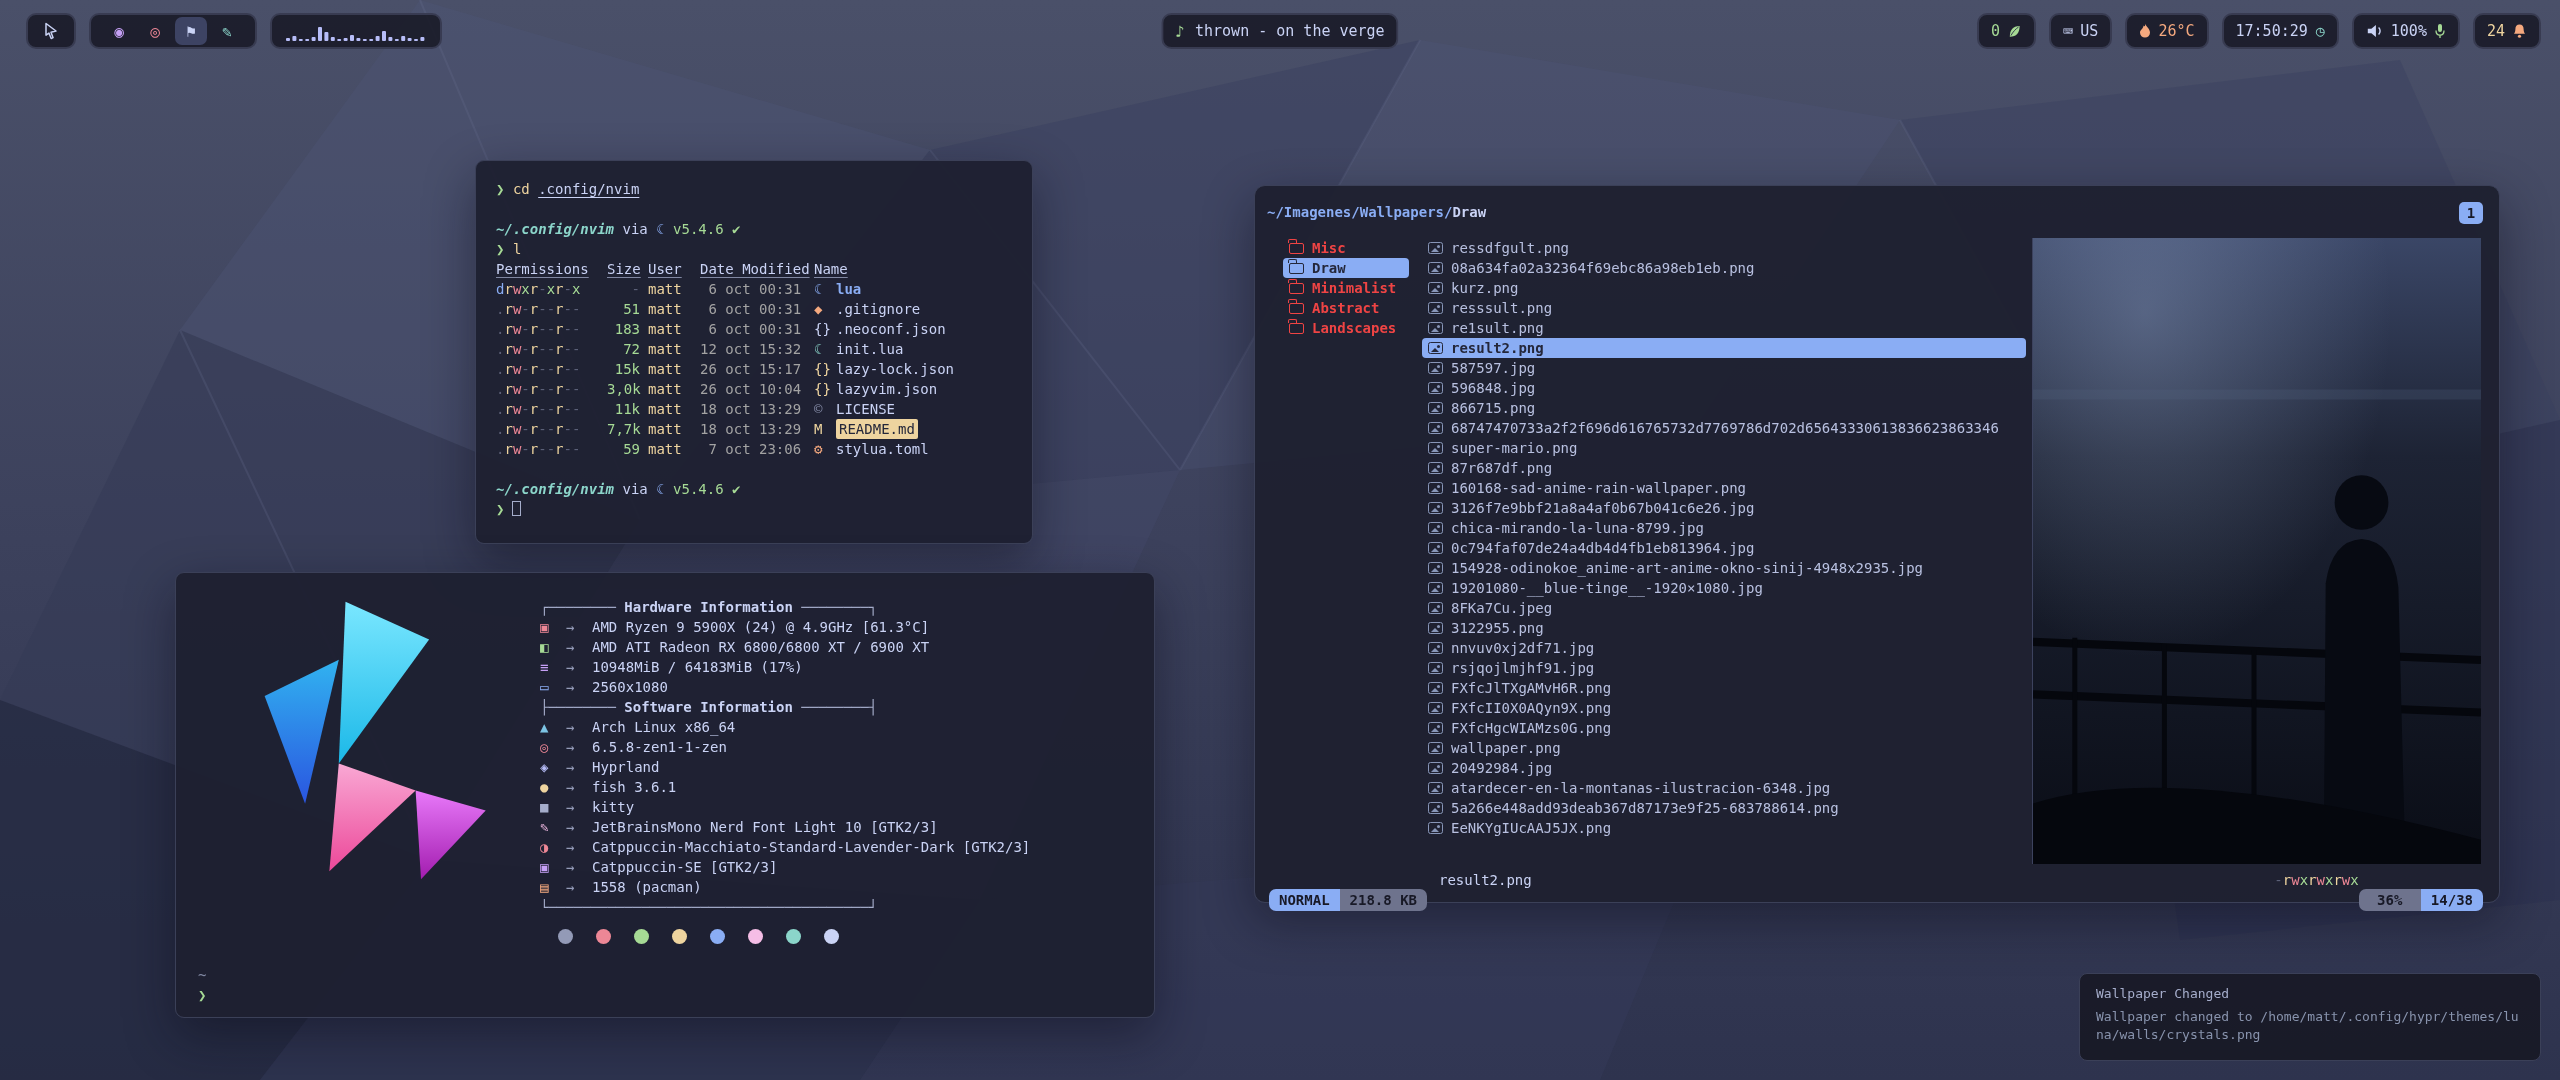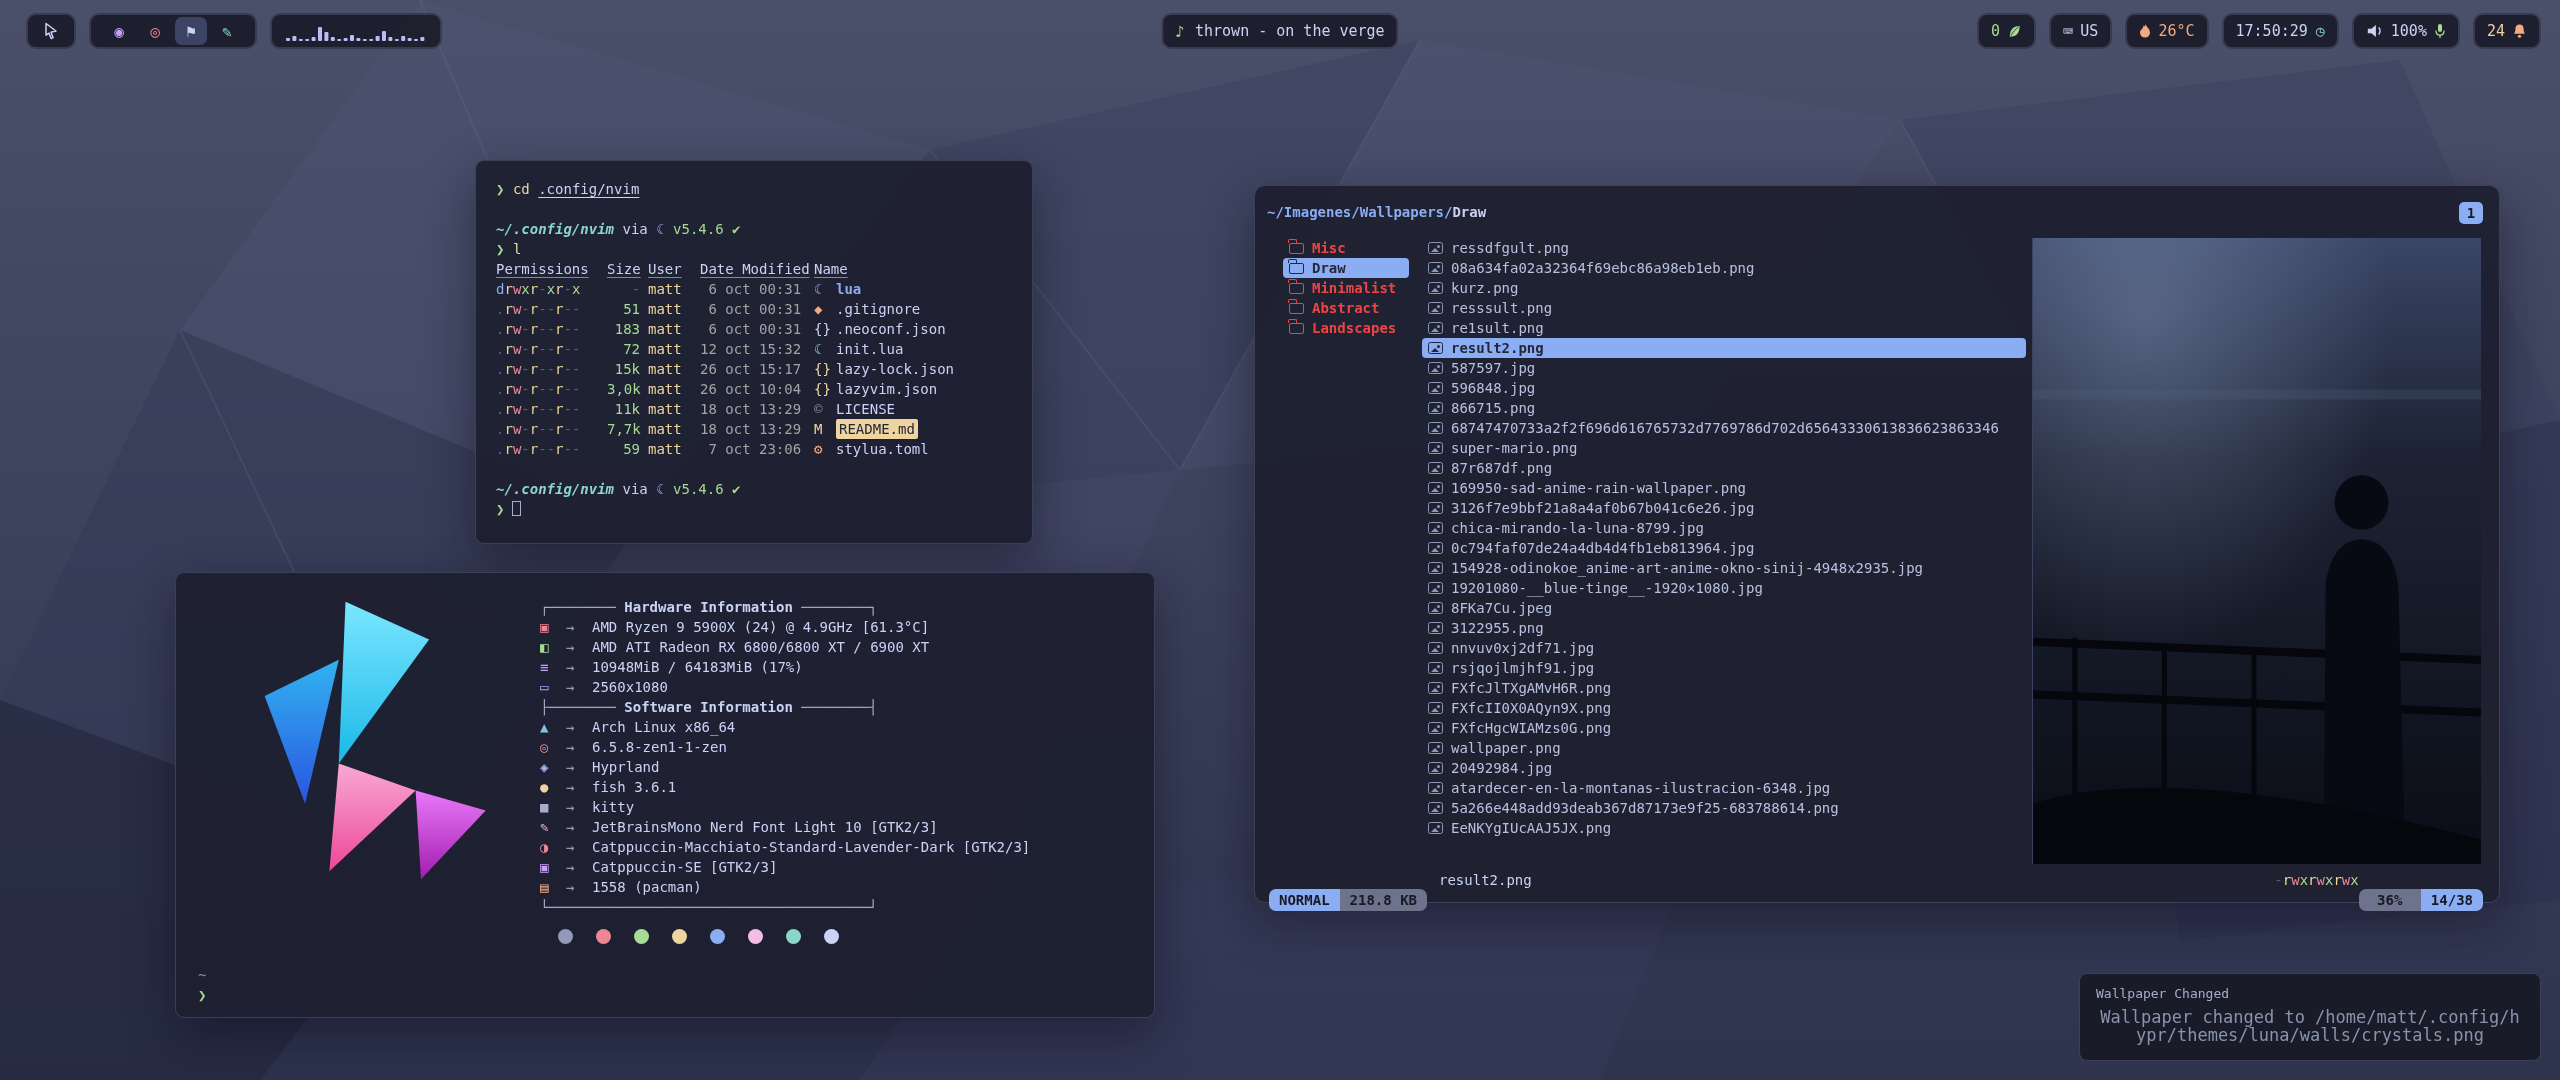--- a/index.html
+++ b/index.html
@@ -102,21 +102,21 @@
   .yfile { margin-left:12px; color:#cad3f5; }
   .yright { margin-left:auto; display:flex; align-items:center; white-space:pre; }
   .yperm { margin-right:0; }
   .pct { background:#6e738d; color:#181926; border-radius:7px 0 0 7px; }
   .pos { background:#8aadf4; color:#181926; border-radius:0 7px 7px 0; }
 
   
   .notif { position:absolute; right:19px; top:973px; width:462px; height:88px; z-index:6;
     background:rgba(24,25,38,.94); border:1px solid #3b4058; border-radius:8px; padding:12px 16px; }
   .ntitle { font-size:13px; color:#a5adcb; margin-bottom:7px; }
-  .nbody { font-size:17px; line-height:18px; color:#8893ad; word-break:break-all;text-align:center; }
+  .nbody { font-size:13px; line-height:18px; color:#8893ad; word-break:break-all; }
 </style>
 </head>
 <body>
 
 <svg class="wallpaper" width="2560" height="1080">
   <defs>
     <linearGradient id="bgg" x1="0" y1="0" x2="0" y2="1">
       <stop offset="0" stop-color="#4a5069"></stop>
         <stop offset=".5" stop-color="#3c415c"></stop>
         <stop offset="1" stop-color="#2e334e"></stop>
@@ -343,21 +343,21 @@
         <div class="yrow"><span class="fimg"></span><span>kurz.png</span></div>
         <div class="yrow"><span class="fimg"></span><span>resssult.png</span></div>
         <div class="yrow"><span class="fimg"></span><span>re1sult.png</span></div>
         <div class="yrow sel"><span class="fimg"></span><span>result2.png</span></div>
         <div class="yrow"><span class="fimg"></span><span>587597.jpg</span></div>
         <div class="yrow"><span class="fimg"></span><span>596848.jpg</span></div>
         <div class="yrow"><span class="fimg"></span><span>866715.png</span></div>
         <div class="yrow"><span class="fimg"></span><span>68747470733a2f2f696d616765732d7769786d702d65643330613836623863346</span></div>
         <div class="yrow"><span class="fimg"></span><span>super-mario.png</span></div>
         <div class="yrow"><span class="fimg"></span><span>87r687df.png</span></div>
-        <div class="yrow"><span class="fimg"></span><span>169950-sad-anime-rain-wallpaper.png</span></div>
+        <div class="yrow"><span class="fimg"></span><span>160168-sad-anime-rain-wallpaper.png</span></div>
         <div class="yrow"><span class="fimg"></span><span>3126f7e9bbf21a8a4af0b67b041c6e26.jpg</span></div>
         <div class="yrow"><span class="fimg"></span><span>chica-mirando-la-luna-8799.jpg</span></div>
         <div class="yrow"><span class="fimg"></span><span>0c794faf07de24a4db4d4fb1eb813964.jpg</span></div>
         <div class="yrow"><span class="fimg"></span><span>154928-odinokoe_anime-art-anime-okno-sinij-4948x2935.jpg</span></div>
         <div class="yrow"><span class="fimg"></span><span>19201080-__blue-tinge__-1920×1080.jpg</span></div>
         <div class="yrow"><span class="fimg"></span><span>8FKa7Cu.jpeg</span></div>
         <div class="yrow"><span class="fimg"></span><span>3122955.png</span></div>
         <div class="yrow"><span class="fimg"></span><span>nnvuv0xj2df71.jpg</span></div>
         <div class="yrow"><span class="fimg"></span><span>rsjqojlmjhf91.jpg</span></div>
         <div class="yrow"><span class="fimg"></span><span>FXfcJlTXgAMvH6R.png</span></div>

